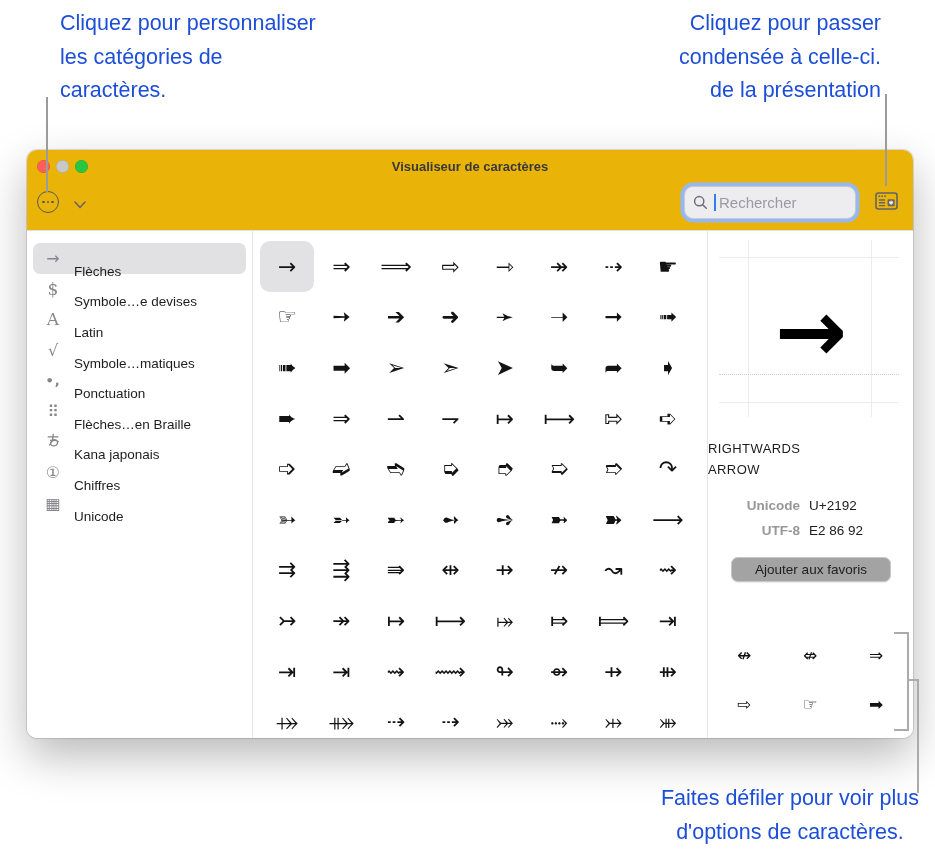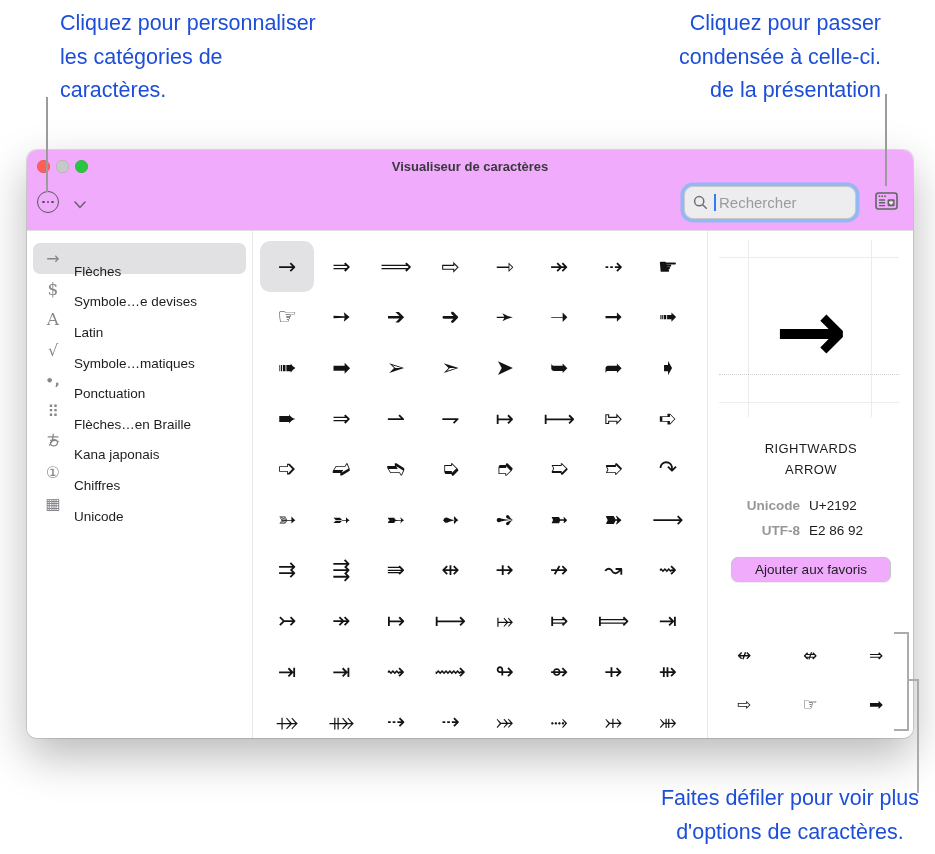--- a/index.html
+++ b/index.html
@@ -16,21 +16,21 @@
   .line-tr{left:885px;top:94px;width:2px;height:92px;}
   .bracket{position:absolute;left:894px;top:632px;width:13px;height:95px;
            border:2px solid #ababab;border-left:none;z-index:11;background:transparent;}
   .stem-h{left:907px;top:679px;width:12px;height:2px;background:#ababab;}
   .stem-v{left:917px;top:679px;width:2px;height:114px;background:#ababab;}
 
   
   .window{position:absolute;left:27px;top:150px;width:886px;height:588px;
           background:#fff;border-radius:10px;overflow:hidden;z-index:1;
           box-shadow:0 0 0 1px rgba(0,0,0,0.12),0 18px 45px rgba(0,0,0,0.28);}
-  .titlebar{position:absolute;left:0;top:0;right:0;height:80px;background:#f0abfc;
+  .titlebar{position:absolute;left:0;top:0;right:0;height:80px;background:#eab308;
             border-bottom:1px solid #e0e0e1;}
   .tl{position:absolute;top:10px;width:13px;height:13px;border-radius:50%;
       box-shadow:inset 0 0 0 0.5px rgba(0,0,0,0.15);}
   .tl-close{left:10px;}
   .tl-min{left:29px;}
   .tl-zoom{left:48px;}
   .window-title{position:absolute;top:9px;left:0;right:0;text-align:center;
                 font-size:13px;font-weight:700;color:#39393b;}
   .more-btn{position:absolute;left:10px;top:41px;width:22px;height:22px;border-radius:50%;
             border:1.5px solid #58585a;box-sizing:border-box;display:flex;align-items:center;justify-content:center;}
@@ -72,27 +72,27 @@
           box-sizing:border-box;background:#fff;}
   .guide{position:absolute;background:#ececec;}
   .gv1{left:40px;top:9px;width:1px;height:177px;}
   .gv2{left:163px;top:9px;width:1px;height:177px;}
   .gh1{left:11px;top:26px;width:180px;height:1px;}
   .gh2{left:11px;top:171px;width:180px;height:1px;}
   .gdot{position:absolute;left:11px;top:143px;width:180px;border-top:1.5px dotted #cfcfcf;}
   .preview-char{position:absolute;left:0;width:206px;top:44px;height:112px;display:flex;
                 align-items:center;justify-content:center;font-family:"DejaVu Sans",sans-serif;
                 font-weight:bold;font-size:86px;color:#000;}
-  .char-name{position:absolute;left:0;width:206px;top:207px;text-align:center;font-size:13px;
+  .char-name{position:absolute;left:0;width:206px;top:207px;text-align:left;font-size:13px;
              font-weight:500;letter-spacing:0.4px;color:#1c1c1e;line-height:21px;}
   .info{position:absolute;left:0;top:262px;width:206px;font-size:13.5px;}
   .info-row{display:flex;height:25px;align-items:center;}
   .info-label{width:92px;text-align:right;color:#96969b;font-weight:700;flex:0 0 auto;}
   .info-value{margin-left:9px;color:#1c1c1e;}
-  .fav-btn{position:absolute;left:23px;top:326px;width:158px;height:23px;background:#f0abfc;
+  .fav-btn{position:absolute;left:23px;top:326px;width:158px;height:23px;background:#a3a3a3;
            border:1px solid #c6c6c8;border-radius:7px;font-family:"Liberation Sans",sans-serif;
            font-size:13.5px;color:#1d1d1f;display:flex;align-items:center;justify-content:center;
            box-shadow:0 0.5px 1px rgba(0,0,0,0.08);}
   .related{position:absolute;left:3px;top:399px;display:grid;grid-template-columns:repeat(3,66px);
            grid-auto-rows:49px;font-family:"DejaVu Sans",sans-serif;}
   .rel-cell{display:flex;align-items:center;justify-content:center;font-size:17px;color:#131313;}
 
   svg .st{stroke:#636366;fill:none;stroke-width:1.5;stroke-linecap:round;}
 </style>
 </head>

